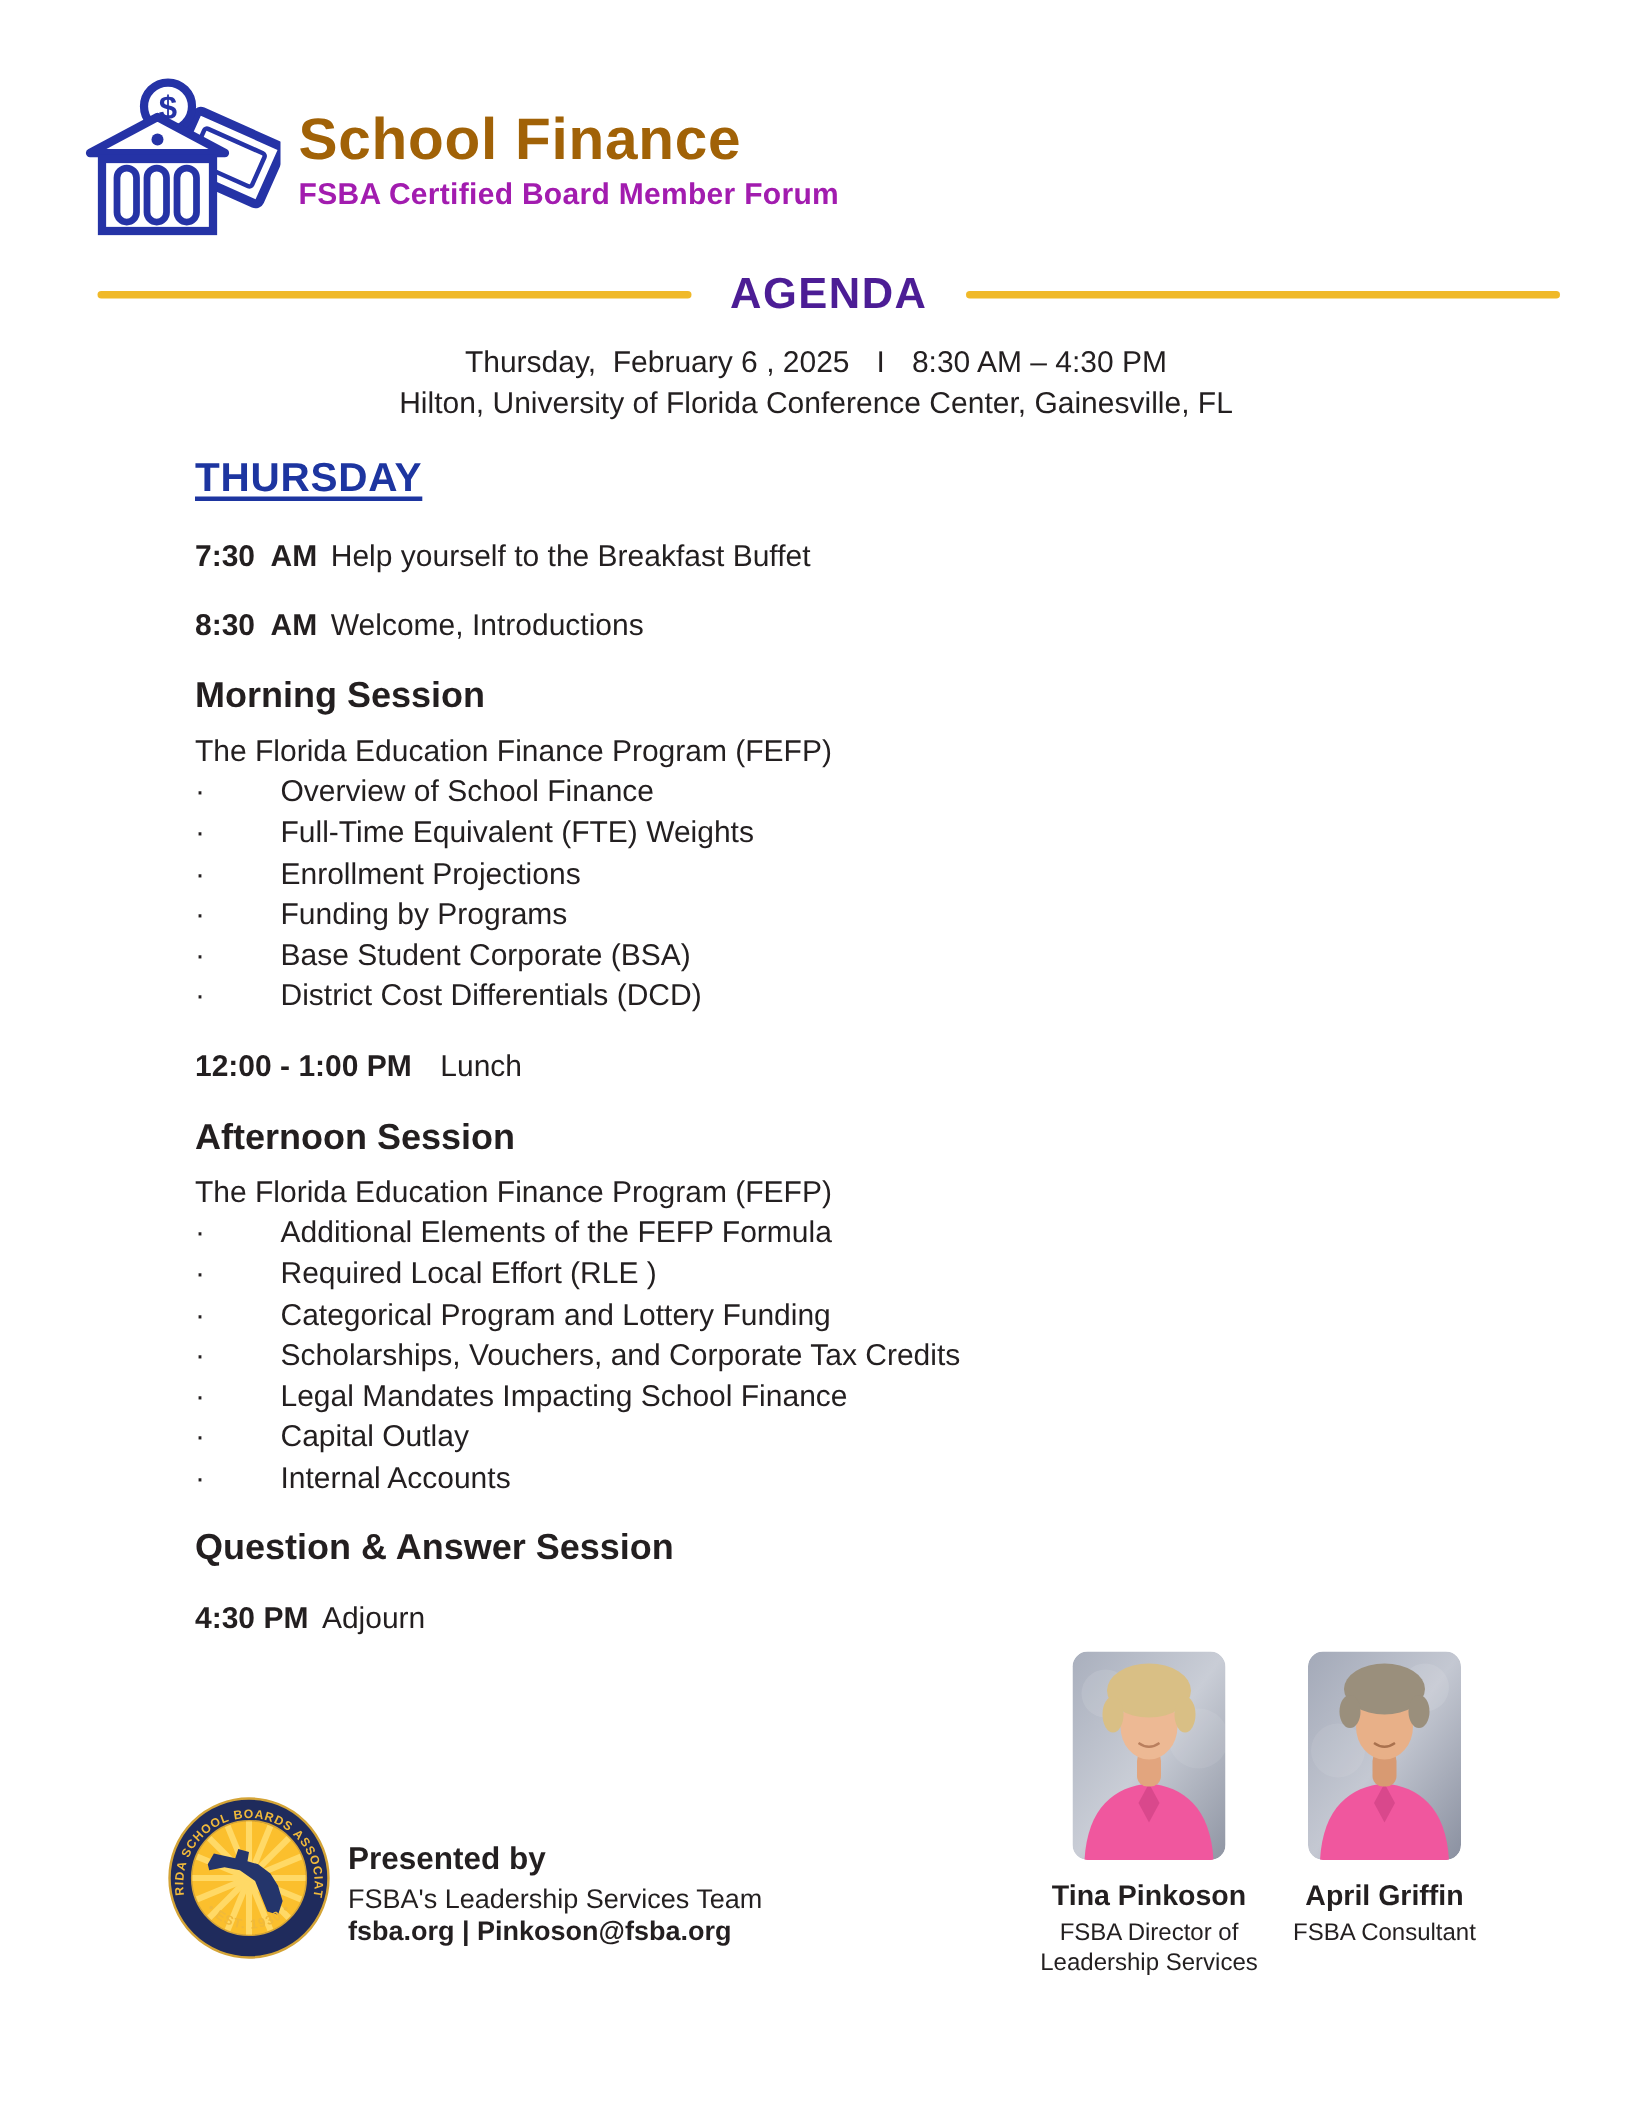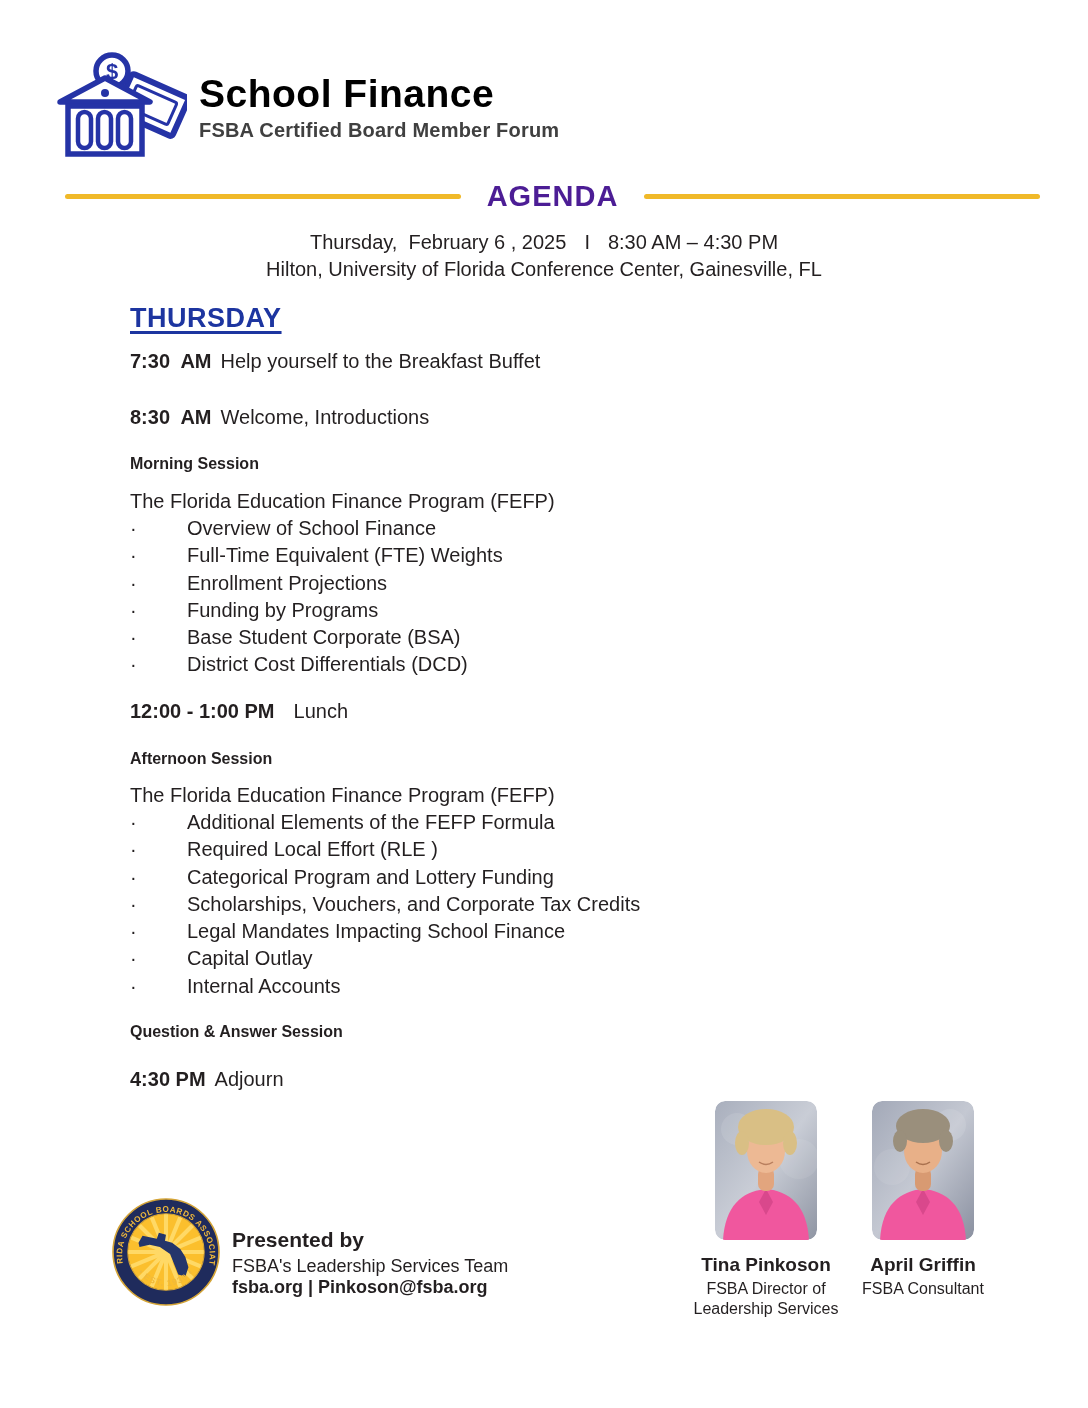--- a/index.html
+++ b/index.html
@@ -9,25 +9,25 @@
     background:#ffffff;
     font-family:"Liberation Sans", sans-serif;
     color:#231f20;
     overflow:hidden;
   }
   
   .brand{position:absolute;left:55px;top:46px;display:flex;align-items:flex-start;}
   .brand-icon{width:132px;height:120px;flex:0 0 auto;}
   .brand-text{margin-left:12px;padding-top:28px;}
   .brand-title{
-    font-size:39px;font-weight:bold;color:#000000;
+    font-size:39px;font-weight:bold;color:#a16207;
     letter-spacing:0.5px;line-height:1.0;
   }
   .brand-subtitle{
-    font-size:20px;font-weight:bold;color:#404040;
+    font-size:20px;font-weight:bold;color:#a21caf;
     margin-top:6px;letter-spacing:0.2px;
   }
   
   .agenda-rule{
     position:absolute;left:65px;right:48px;top:180px;
     display:flex;align-items:center;
   }
   .gold-rule{flex:1;height:5px;background:#f0b929;border-radius:3px;}
   .agenda-title{
     margin:0 26px;font-size:29px;font-weight:bold;color:#4c1d95;
@@ -41,21 +41,21 @@
   .abs{position:absolute;left:130px;}
   .day-heading{
     top:303px;font-size:27px;font-weight:bold;color:#1d35a0;
     letter-spacing:0.5px;
     text-decoration:underline;text-decoration-thickness:3px;text-underline-offset:4px;
   }
   .sched-line{font-size:20px;line-height:27px;}
   .t-bold{font-weight:bold;}
   .sched-text{margin-left:9px;}
   .lunch-text{margin-left:19px;}
-  .section-heading{font-size:16px;font-weight:bold;line-height:27px;}
+  .section-heading{font-size:24px;font-weight:bold;line-height:27px;}
   .intro-line{font-size:20px;line-height:27px;}
   ul.bullets{list-style:none;margin:0;padding:0;}
   ul.bullets li{display:flex;font-size:20px;line-height:27.3px;}
   .bullet-dot{width:57px;flex:0 0 auto;}
   
   .speaker{position:absolute;top:1101px;width:160px;display:flex;flex-direction:column;align-items:center;}
   .speaker-photo{width:102px;height:139px;border-radius:10px;display:block;}
   .speaker-name{margin-top:14px;font-size:19px;font-weight:bold;text-align:center;}
   .speaker-title{margin-top:3px;font-size:16px;line-height:20px;text-align:center;}
   #speaker-tina{left:686px;}
@@ -108,21 +108,21 @@
 
   <div class="event-meta">
     <div>
       <span class="pre">Thursday,  February 6 , 2025</span><span class="meta-sep">I</span><span class="pre">8:30 AM – 4:30 PM</span>
     </div>
     <div>Hilton, University of Florida Conference Center, Gainesville, FL</div>
   </div>
 
   <div class="abs day-heading" style="top:303px;">THURSDAY</div>
 
-  <div class="abs sched-line" style="top:348px;">
+  <div class="abs sched-line" style="top:358px;">
     <span class="t-bold pre">7:30  AM</span><span class="sched-text">Help yourself to the Breakfast Buffet</span>
   </div>
 
   <div class="abs sched-line" style="top:404px;">
     <span class="t-bold pre">8:30  AM</span><span class="sched-text">Welcome, Introductions</span>
   </div>
 
   <div class="abs section-heading" style="top:450px;">Morning Session</div>
 
   <div class="abs intro-line" style="top:488px;">The Florida Education Finance Program (FEFP)</div>

